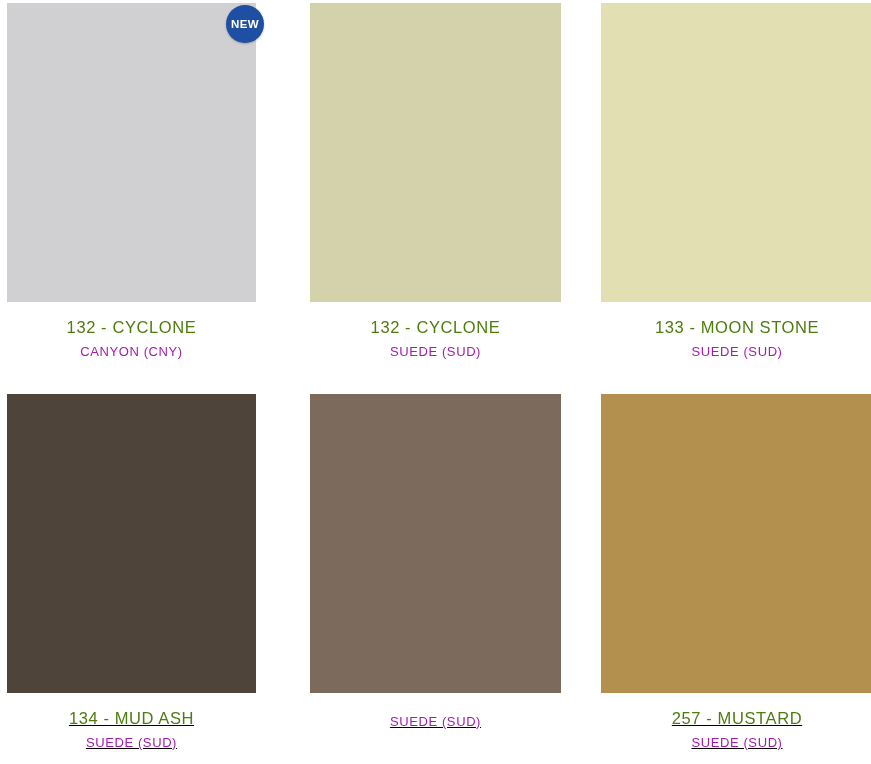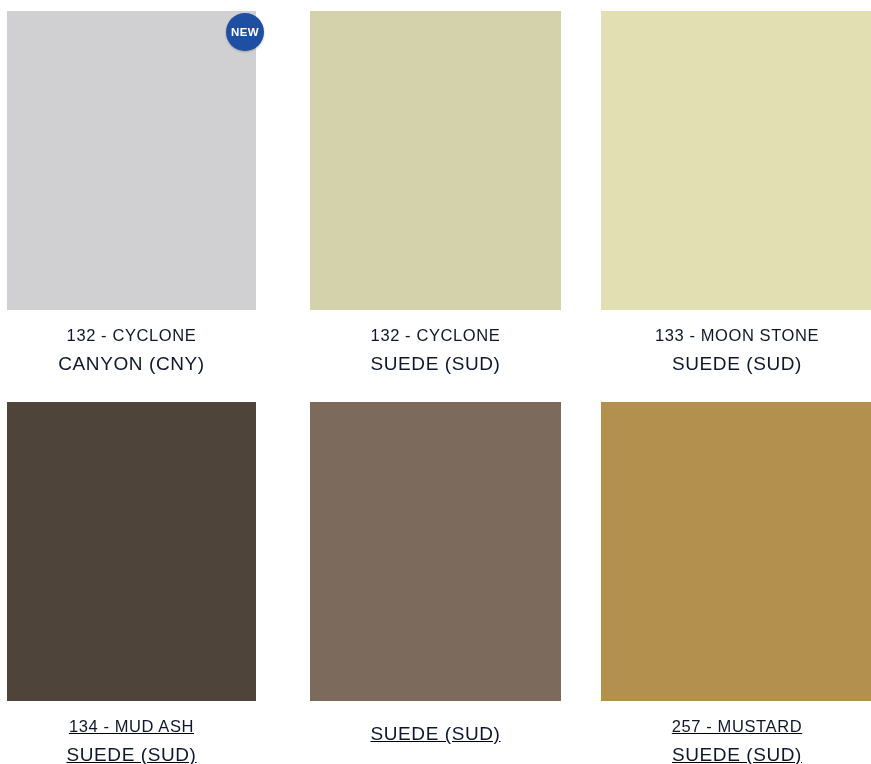--- a/index.html
+++ b/index.html
@@ -33,21 +33,20 @@
   .col-2 { left: 601px; width: 272px; }
 
   
   .row-0 { top: 3px; }
   .row-1 { top: 394px; text-decoration: underline; }
 
   .swatch-chip-wrap {
     position: relative;
     width: 100%;
     height: 299px;
-    margin-top: 8px;
   }
 
   .swatch-chip {
     width: 100%;
     height: 299px;
     display: block;
   }
 
   .new-badge {
     position: absolute;
@@ -68,29 +67,29 @@
     box-sizing: border-box;
   }
 
   .swatch-caption {
     text-align: center;
     padding-top: 15px;
   }
 
   .swatch-title {
     font-size: 16.5px;
-    color: #0f172a;
+    color: #4d7c0f;
     letter-spacing: 0.6px;
     line-height: 1.25;
     white-space: nowrap;
   }
 
   .swatch-subtitle {
-    font-size: 19px;
-    color: #0f172a;
+    font-size: 13px;
+    color: #a21caf;
     letter-spacing: 0.6px;
     line-height: 1.25;
     padding-top: 6px;
     white-space: nowrap;
   }
 </style>
 </head>
 <body style="background-color: rgb(255, 255, 255);">
 
 <div id="swatch-grid">

